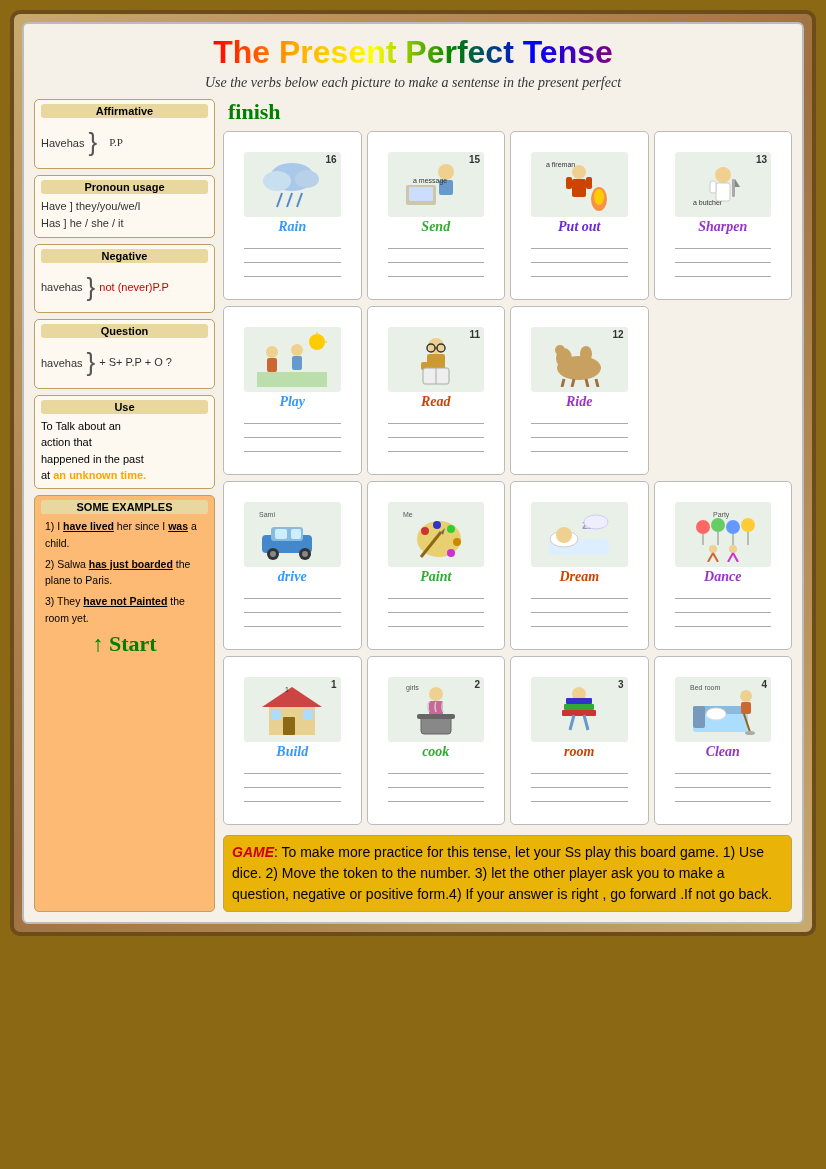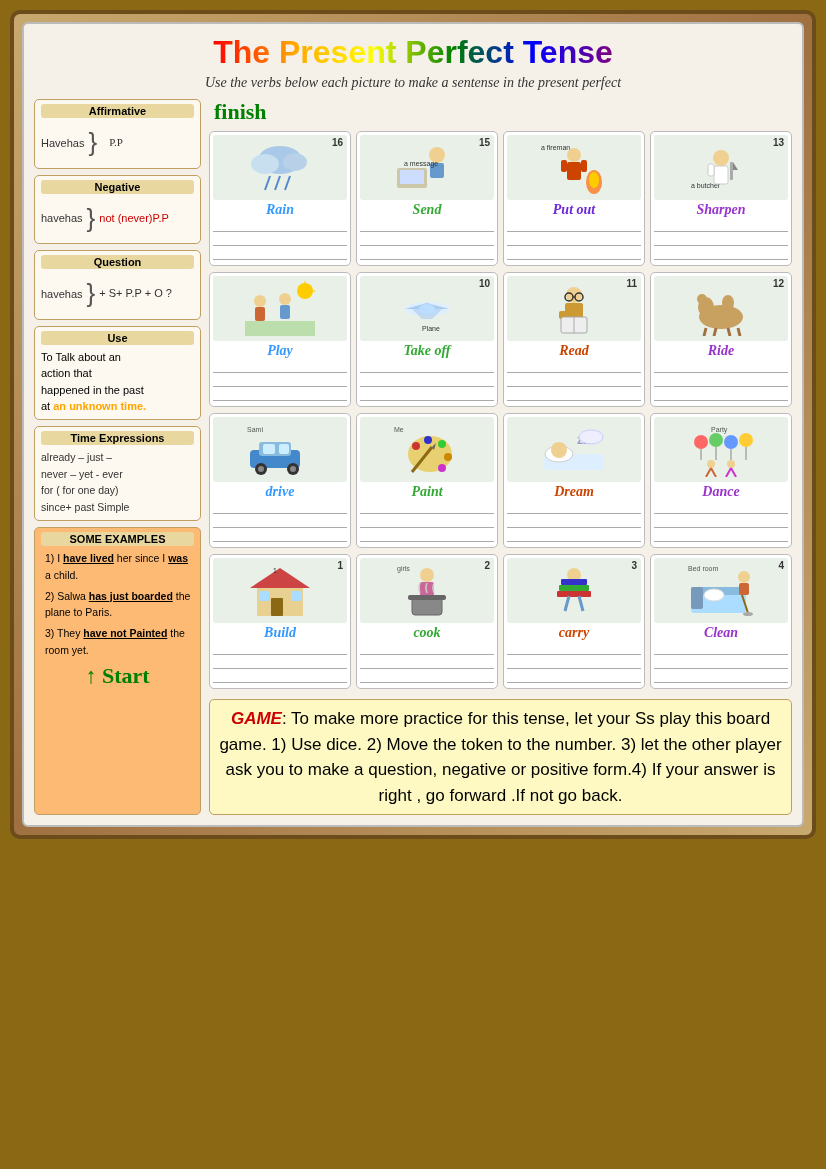--- a/index.html
+++ b/index.html
@@ -42,21 +42,21 @@
       color: #333;
       text-align: center;
       margin-bottom: 8px;
       font-family: 'Comic Sans MS', cursive;
     }
     .main-layout {
       display: flex;
       gap: 8px;
     }
     .left-panel {
-      width: 167px;
+      width: 181px;
       flex-shrink: 0;
       display: flex;
       flex-direction: column;
       gap: 6px;
     }
     .right-panel {
       flex: 1;
       display: flex;
       flex-direction: column;
       gap: 6px;
@@ -148,21 +148,21 @@
     
     .grid-container {
       display: grid;
       grid-template-columns: repeat(4, 1fr);
       gap: 5px;
     }
     .grid-cell {
       background: #fff;
       border: 1.5px solid #bbb;
       border-radius: 5px;
-      padding: 3px;
+      padding: 20px;
       display: flex;
       flex-direction: column;
       align-items: center;
       min-height: 80px;
     }
     .grid-cell-img {
       width: 100%;
       height: 65px;
       background: #e8f0e8;
       border-radius: 3px;
@@ -223,26 +223,25 @@
       font-size: 22px;
       font-weight: bold;
       font-family: 'Comic Sans MS', cursive;
       color: green;
       text-align: left;
       padding-left: 5px;
     }
     .game-box {
       border: 1.5px solid #c0a060;
       border-radius: 5px;
-      background: #fef9c3;
+      background: #eab308;
       padding: 6px 8px;
-      font-size: 17px;
+      font-size: 14px;
       line-height: 1.5;
       margin-top: 4px;
-      text-align: center;
     }
     .game-label {
       font-weight: bold;
       font-style: italic;
       color: #cc0000;
     }
   </style>
 </head>
 <body>
 
@@ -265,20 +264,27 @@
               <div class="brace-items">
                 <span>Have</span>
                 <span>has</span>
               </div>
               <span style="font-size:26px; color:#555; margin: 0 4px;">}</span>
               <span class="pp-label">P.P</span>
             </div>
           </div>
         </div>
 
+        <div class="info-box">
+          <div class="info-box-title">Pronoun usage</div>
+          <div class="info-box-content">
+            <div>Have ] they/you/we/I</div>
+            <div>Has ] he / she / it</div>
+          </div>
+        </div>
 
         <div class="info-box">
           <div class="info-box-title">Negative</div>
           <div class="info-box-content">
             <div class="brace-group">
               <div class="brace-items">
                 <span>have</span>
                 <span>has</span>
               </div>
               <span style="font-size:26px; color:#555; margin: 0 4px;">}</span>
@@ -304,29 +310,20 @@
         <div class="info-box">
           <div class="info-box-title">Use</div>
           <div class="use-text">
             <span>To Talk about an</span><br>
             <span>action that</span><br>
             <span>happened in the past</span><br>
             <span>at </span><span class="unknown-time">an unknown time.</span>
           </div>
         </div>
 
-        <div class="info-box">
-          <div class="info-box-title">Time Expressions</div>
-          <div class="time-expr">
-            <div>already – just –</div>
-            <div>never – yet - ever</div>
-            <div>for ( for one day)</div>
-            <div>since+ past Simple</div>
-          </div>
-        </div>
 
         <div class="examples-box">
           <div class="examples-title">SOME EXAMPLES</div>
           <div class="example-item">
             1) <span>I </span><u>have lived</u><span> her since I </span><u>was</u><span> a child.</span>
           </div>
           <div class="example-item">
             2) <span>Salwa </span><u>has just boarded</u><span> the plane to Paris.</span>
           </div>
           <div class="example-item">
@@ -448,39 +445,20 @@
               </svg>
             </div>
             <div class="cell-label play">Play</div>
             <div class="write-lines">
               <div class="write-line"></div>
               <div class="write-line"></div>
               <div class="write-line"></div>
             </div>
           </div>
 
-          <div class="grid-cell">
-            <div class="grid-cell-img">
-              <span class="cell-number">10</span>
-              <svg width="70" height="55" viewBox="0 0 70 55">
-                <text x="30" y="50" font-size="7" fill="#333">Plane</text>
-
-                <ellipse cx="35" cy="28" rx="22" ry="7" fill="#ddeeff"></ellipse>
-                <polygon points="13,28 35,22 57,28" fill="#aaccee"></polygon>
-                <polygon points="20,28 30,38 40,38 50,28" fill="#aaccee" opacity="0.6"></polygon>
-                <ellipse cx="35" cy="28" rx="8" ry="5" fill="#bbddff"></ellipse>
-              </svg>
-            </div>
-            <div class="cell-label takeoff">Take off</div>
-            <div class="write-lines">
-              <div class="write-line"></div>
-              <div class="write-line"></div>
-              <div class="write-line"></div>
-            </div>
-          </div>
 
           <div class="grid-cell">
             <div class="grid-cell-img">
               <span class="cell-number">11</span>
               <svg width="70" height="55" viewBox="0 0 70 55">
 
                 <circle cx="35" cy="14" r="8" fill="#f0d090"></circle>
 
                 <circle cx="30" cy="16" r="4" fill="none" stroke="#333" stroke-width="1.5"></circle>
                 <circle cx="40" cy="16" r="4" fill="none" stroke="#333" stroke-width="1.5"></circle>
@@ -692,21 +670,21 @@
                 <rect x="28" y="19" width="14" height="14" rx="2" fill="#6699cc"></rect>
 
                 <rect x="18" y="28" width="34" height="6" rx="1" fill="#cc3333"></rect>
                 <rect x="20" y="22" width="30" height="6" rx="1" fill="#33aa33"></rect>
                 <rect x="22" y="16" width="26" height="6" rx="1" fill="#3333cc"></rect>
 
                 <line x1="30" y1="33" x2="26" y2="48" stroke="#6699cc" stroke-width="3"></line>
                 <line x1="40" y1="33" x2="44" y2="48" stroke="#6699cc" stroke-width="3"></line>
               </svg>
             </div>
-            <div class="cell-label carry">carry</div>
+            <div class="cell-label carry">room</div>
             <div class="write-lines">
               <div class="write-line"></div>
               <div class="write-line"></div>
               <div class="write-line"></div>
             </div>
           </div>
 
           <div class="grid-cell">
             <div class="grid-cell-img">
               <span class="cell-number">4</span>

